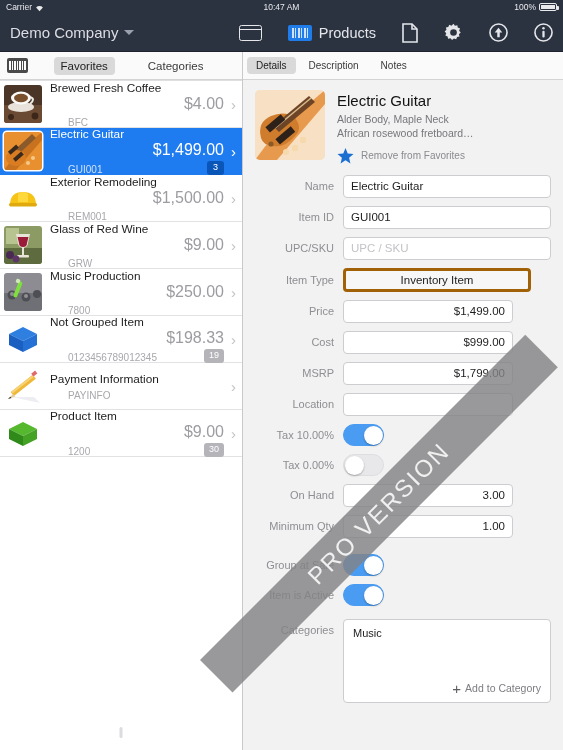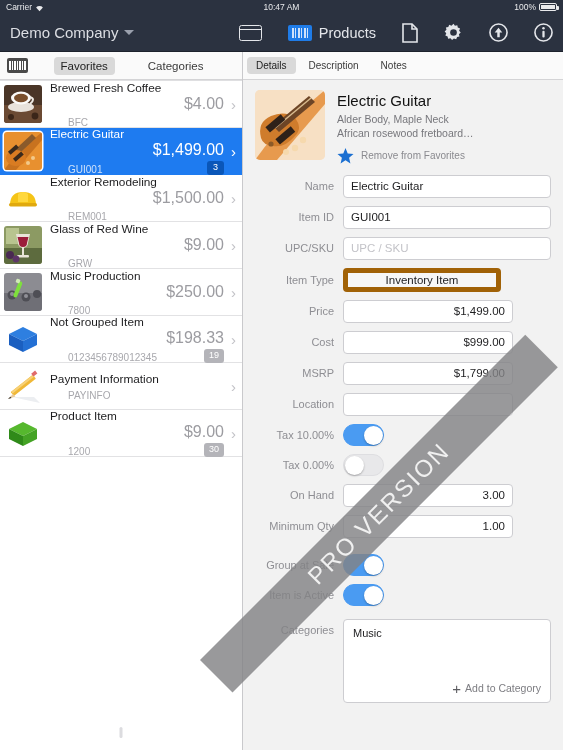--- a/index.html
+++ b/index.html
@@ -131,22 +131,22 @@
   .frow { display: flex; align-items: center; margin-bottom: 8px; }
   .flab { width: 88px; flex: 0 0 88px; text-align: right; padding-right: 9px; font-size: 11px; color: #8e8e93;}
   .finput {
     flex: 1; height: 23px; background: #fff; border: 1px solid #cdcdd1; border-radius: 4px;
     font-size: 11.5px; color: #1d1d1f; padding: 0 7px; outline: none;
     font-family: "Liberation Sans", sans-serif;
   }
   .finput::placeholder { color: #c3c3c8; }
   .finput.right { text-align: right; }
   .fbtn {
-    height: 24px; background: #f7f7f7; border: 5px solid #a16207; border-radius: 4px;
-    font-size: 11.5px; color: #1d1d1f; width: 158px; display:flex; align-items:center; justify-content:center;
+    height: 24px; background: #f7f7f7; border: 3px solid #a16207; border-radius: 4px;
+    font-size: 11.5px; color: #1d1d1f; width: 188px; display:flex; align-items:center; justify-content:center;
   }
   .tog {
     width: 41px; height: 22px; border-radius: 11px; position: relative; flex: 0 0 41px;
     background: #e8e8ea; border: 1px solid #dedee1;
   }
   .tog.on { background: #4a9bf2; border-color:#4a9bf2;}
   .tog i {
     position: absolute; top: 1px; left: 1px; width: 19px; height: 19px; border-radius: 50%;
     background: #fff; box-shadow: 0 1px 2px rgba(0,0,0,.28); transition: none;
   }

